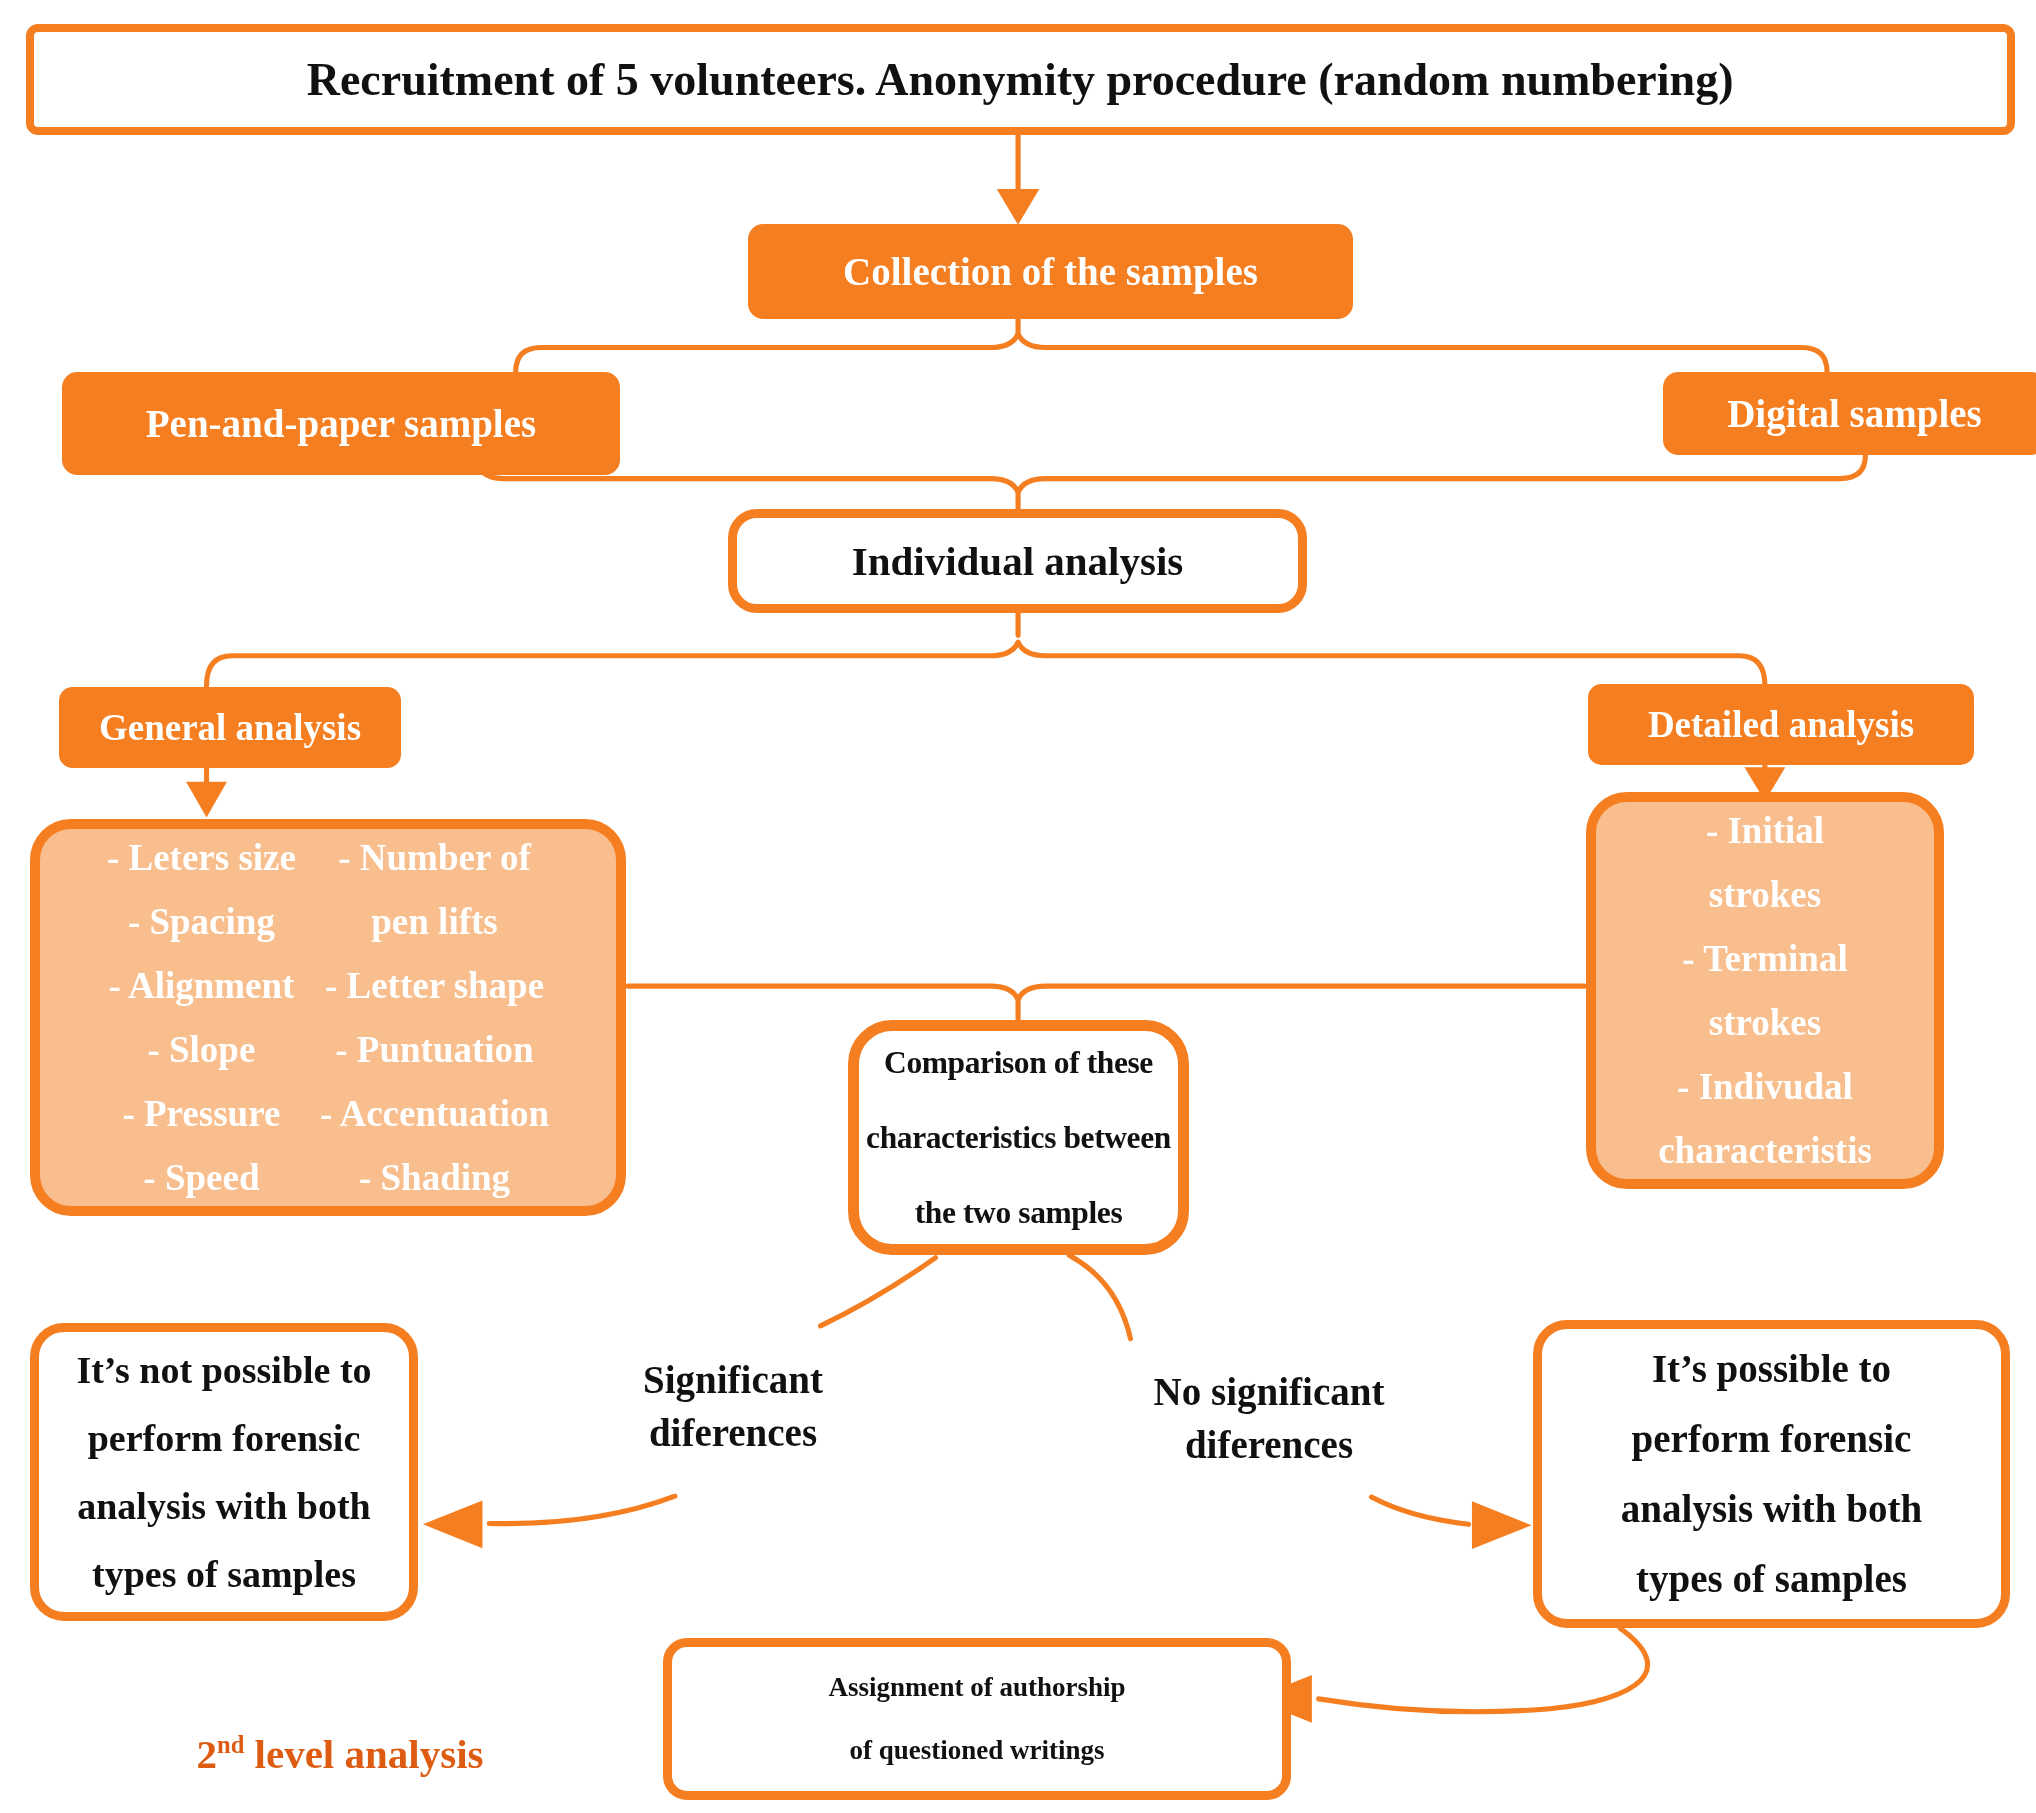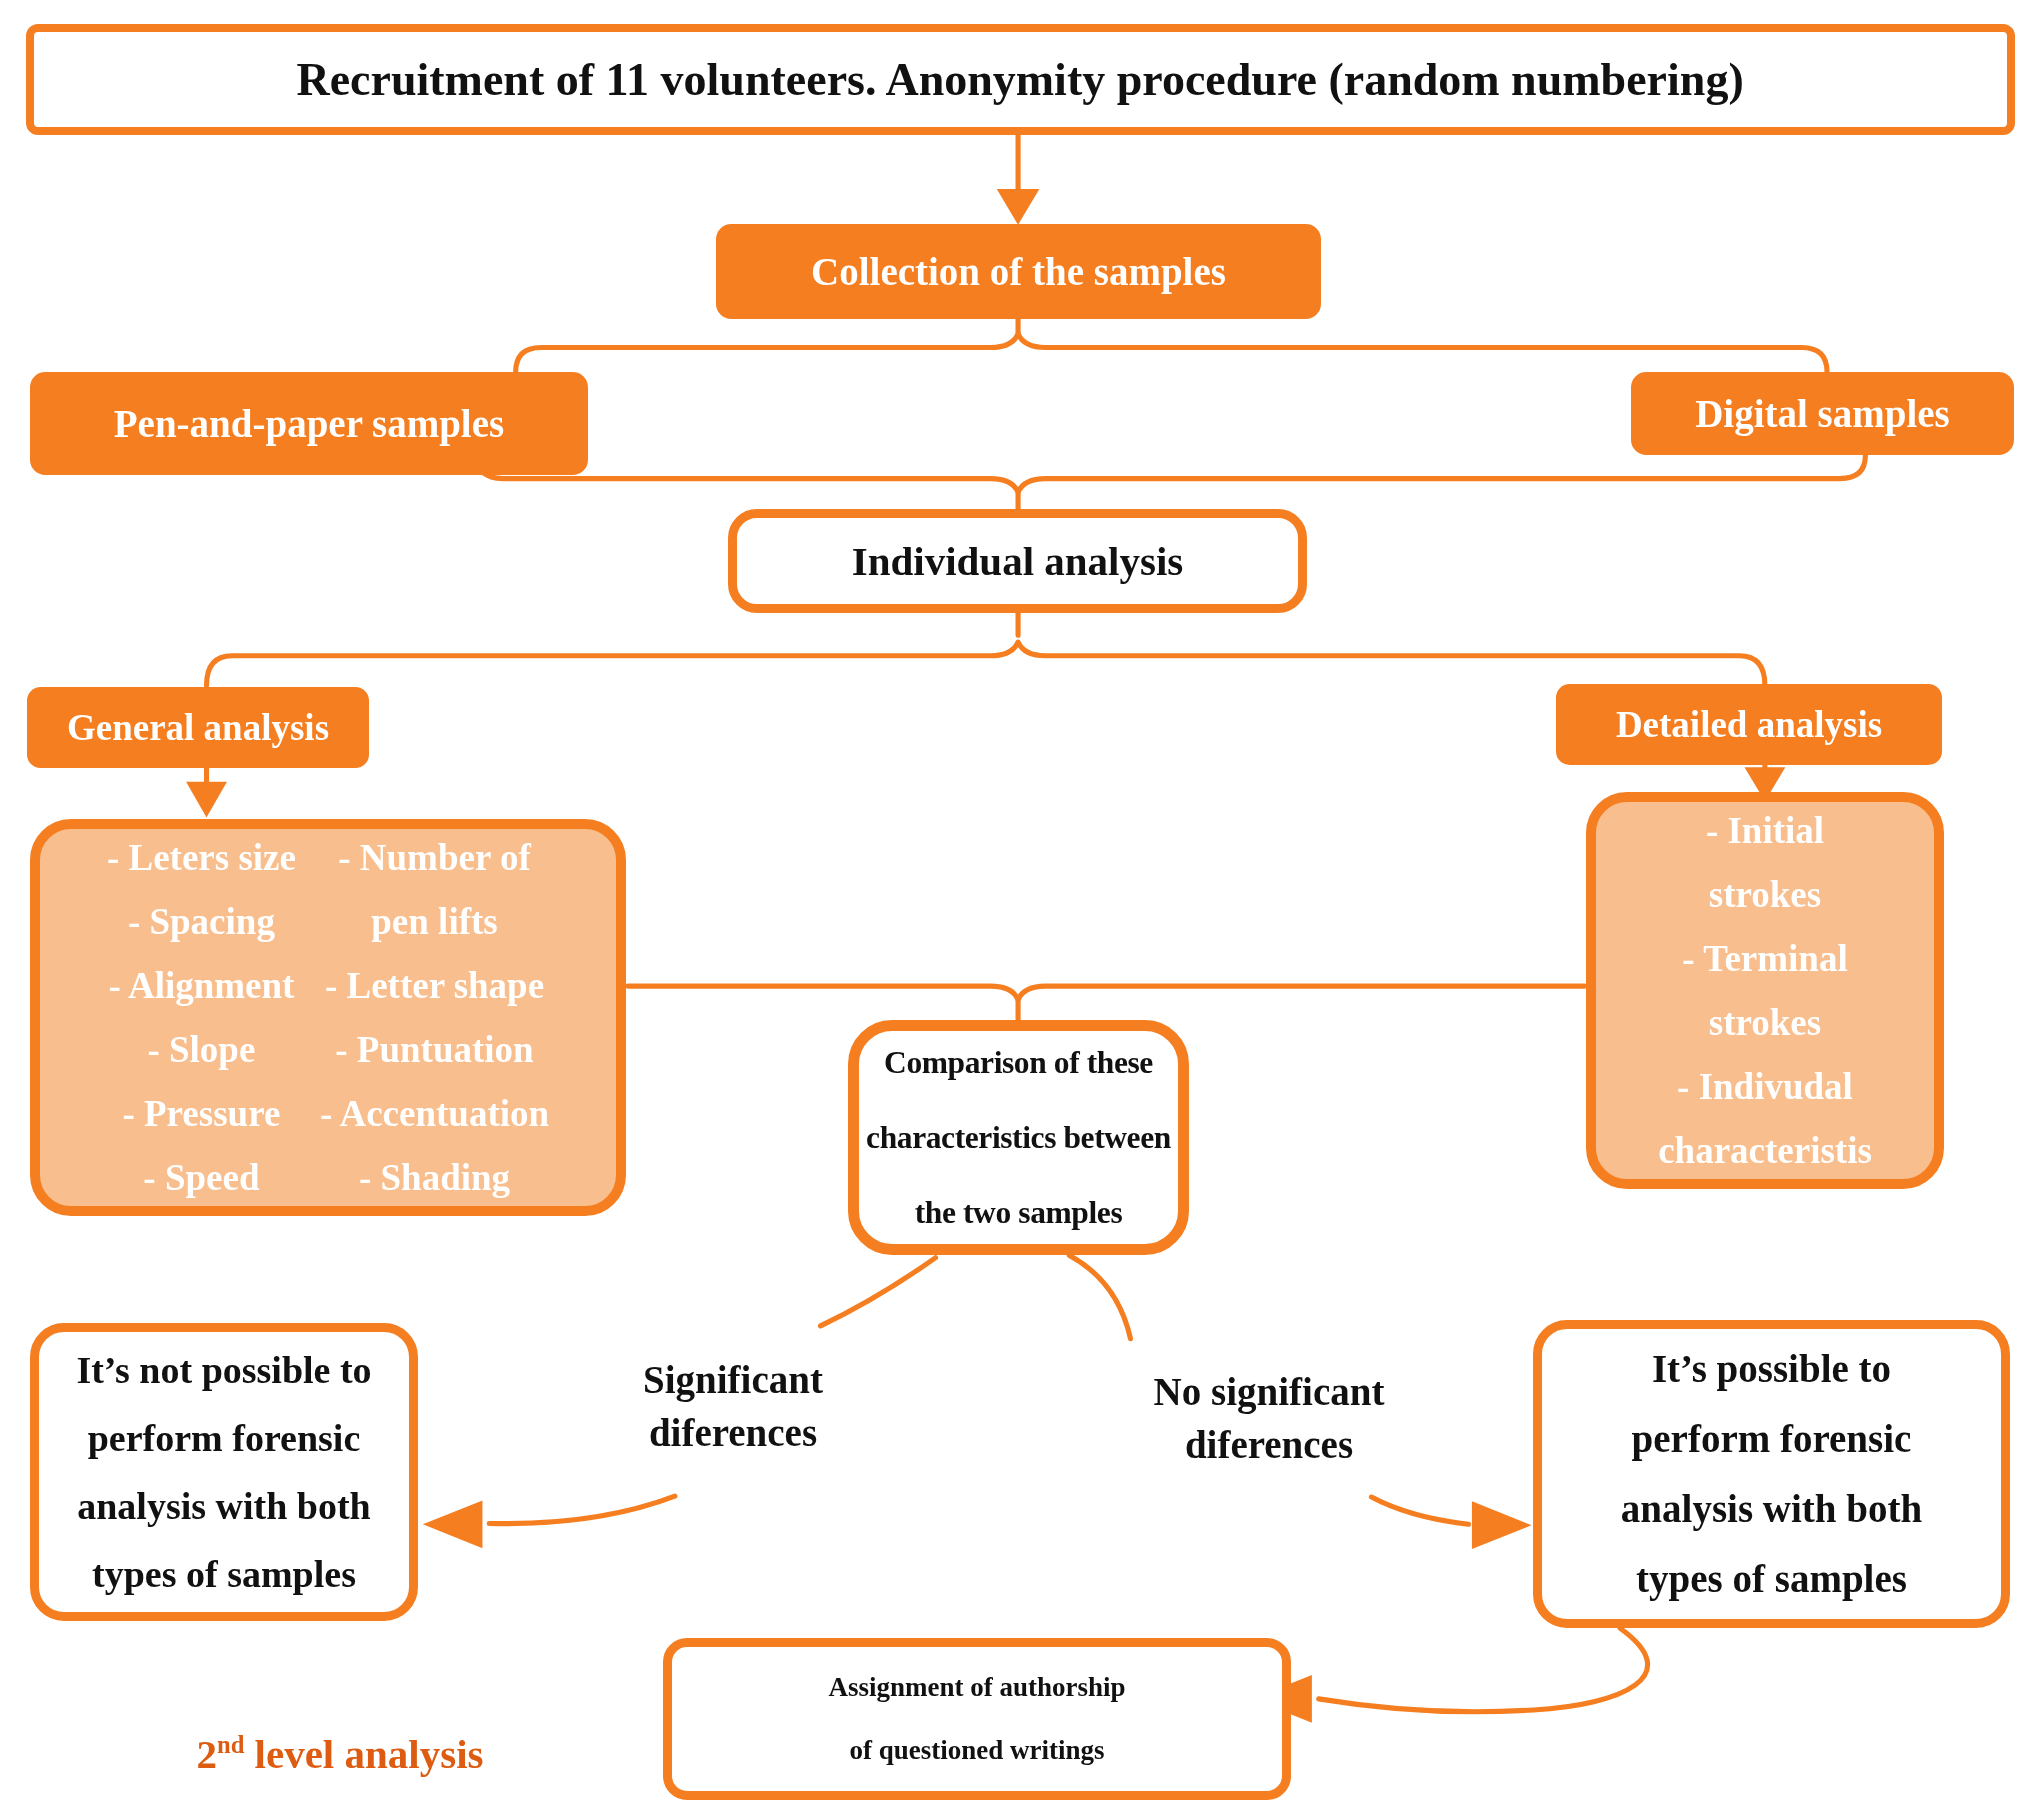--- a/index.html
+++ b/index.html
@@ -40,20 +40,21 @@
     align-items:center;
     justify-content:center;
     text-align:center;
     white-space:pre;
     z-index:2;
   }
   .orange-fill{
     background:var(--orange);
     color:var(--white);
     border-radius:15.3px;
+    margin-left:32px;
   }
   .white-box{
     background:var(--white);
     border:8.5px solid var(--orange);
     color:var(--text-black);
   }
   .light-box{
     background:var(--light-orange);
     border:10.2px solid var(--orange);
     color:var(--white);
@@ -160,21 +161,21 @@
     <path class="arrowhead" d="M566,1762 v56 l-70,-28 z"></path>
 
     <path class="connector" d="M1610,1758 Q1655,1782 1724,1790"></path>
     <path class="arrowhead" d="M1728,1763 v56 l70,-28 z"></path>
 
     <path class="connector" d="M1902,1912 C1980,1968 1905,2002 1800,2008 C1705,2014 1615,2006 1548,1995"></path>
     <path class="arrowhead" d="M1540,1967 v56 l-70,-28 z"></path>
   </svg>
 
   <div class="box white-box title-box" style="display:flex;">
-    <span>Recruitment of 11 volunteers. Anonymity procedure (random numbering)</span>
+    <span>Recruitment of 5 volunteers. Anonymity procedure (random numbering)</span>
   </div>
 
   <div class="box orange-fill collection-box">
     <span>Collection of the samples</span>
   </div>
 
   <div class="box orange-fill pen-box">
     <span>Pen-and-paper samples</span>
   </div>
 

